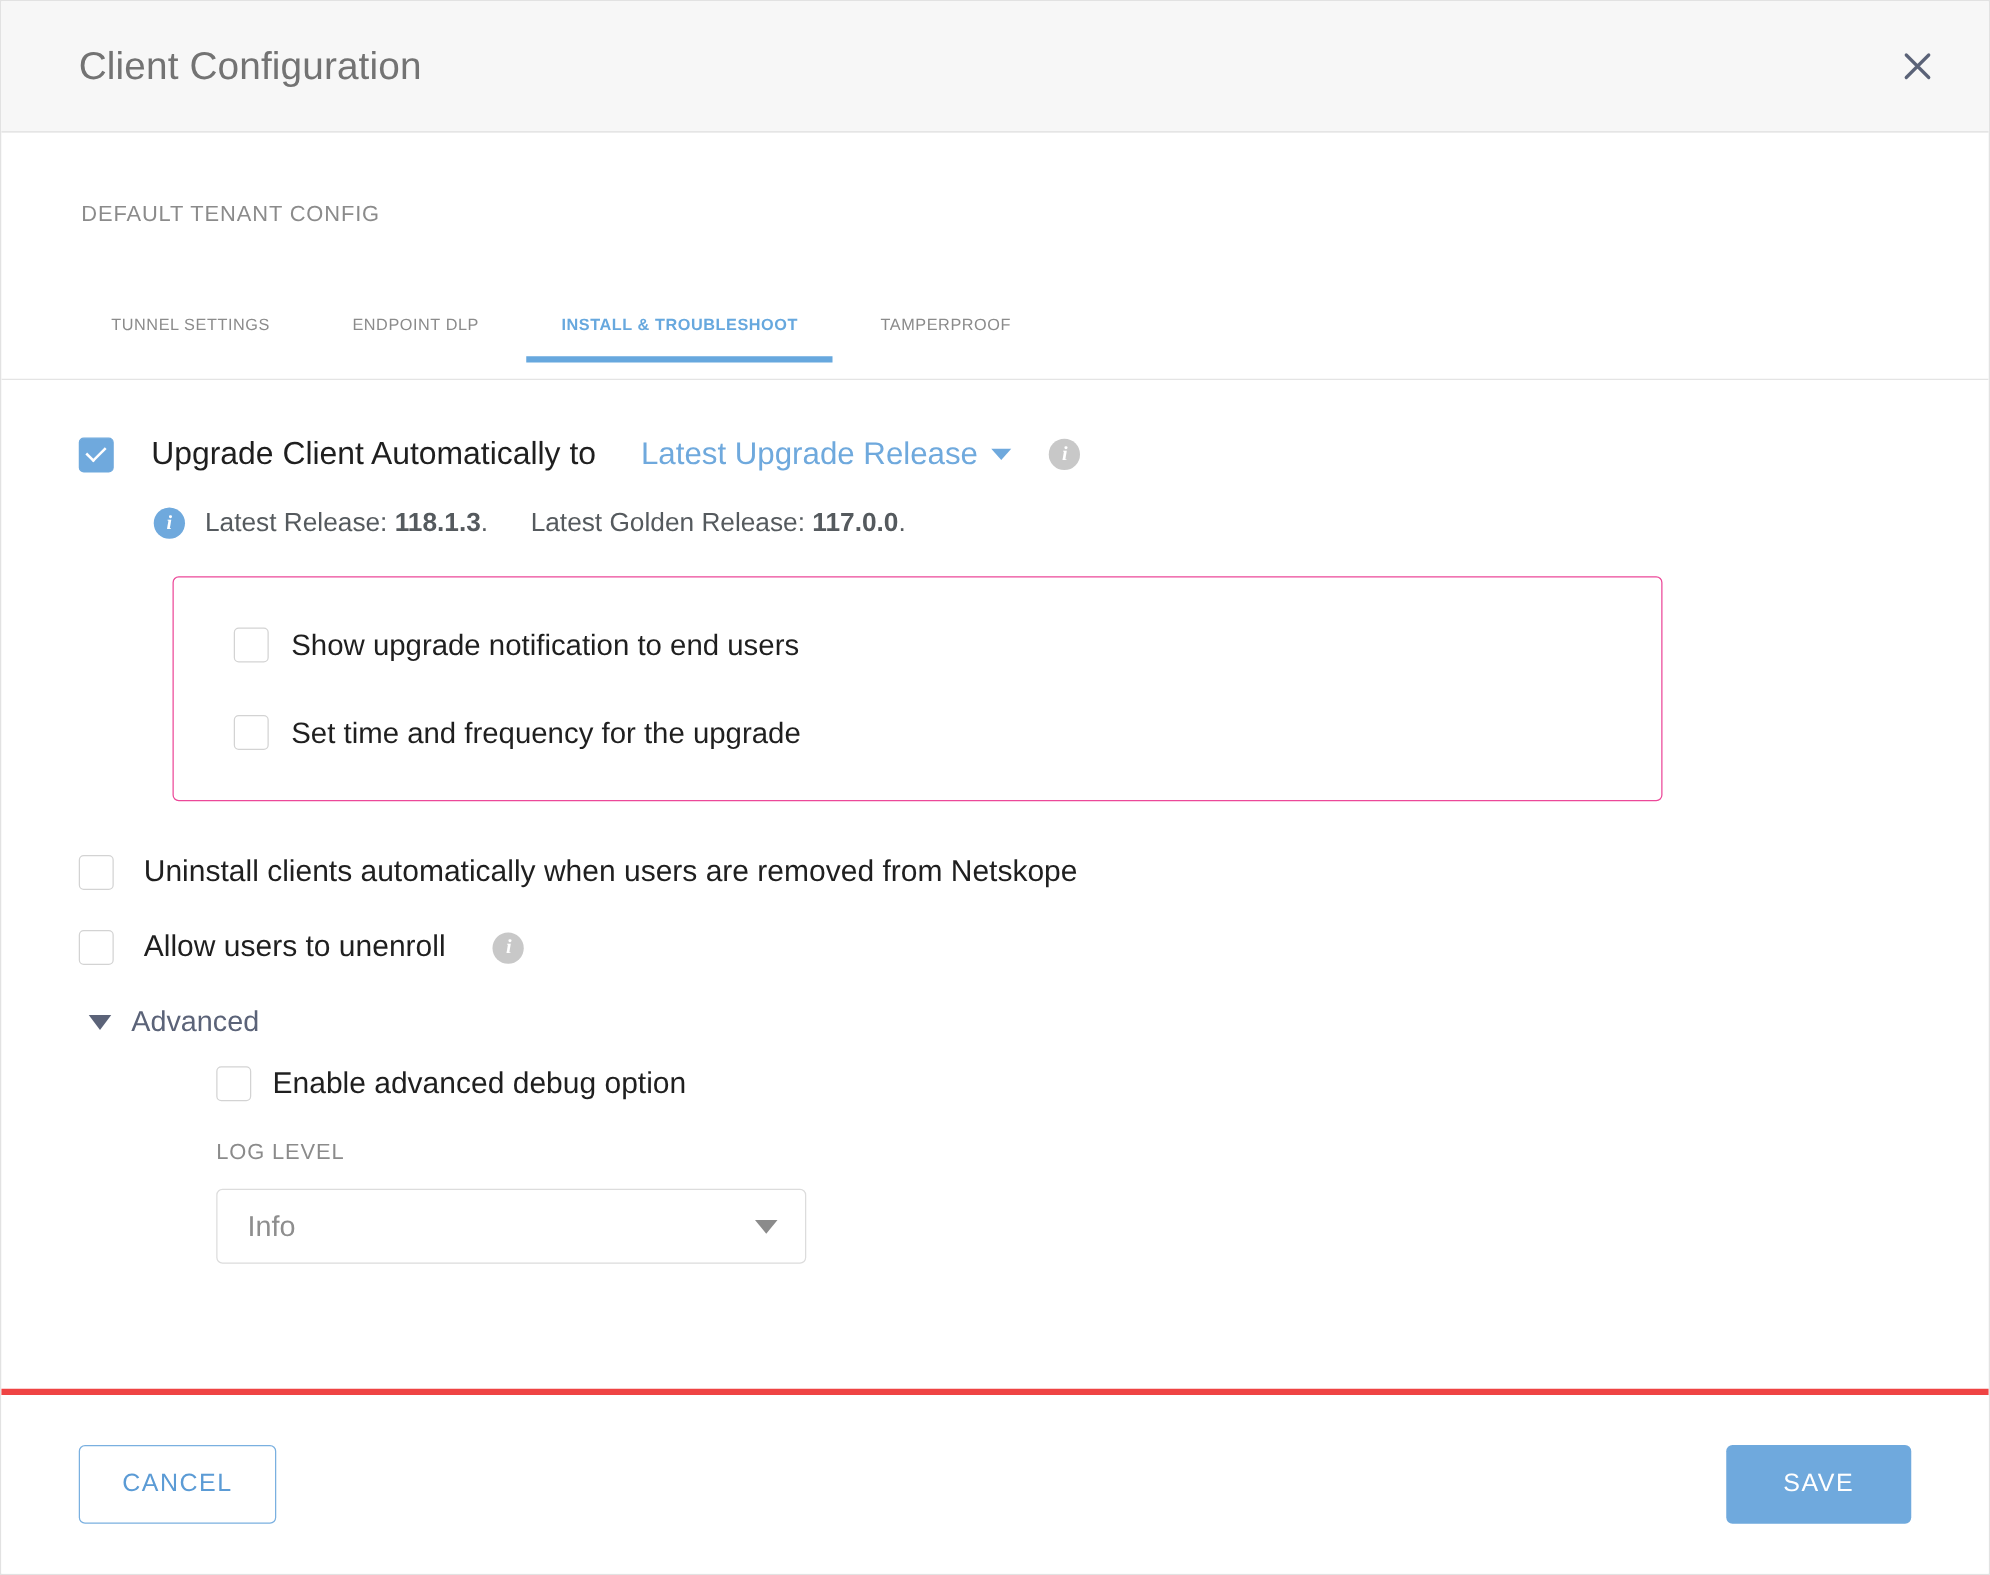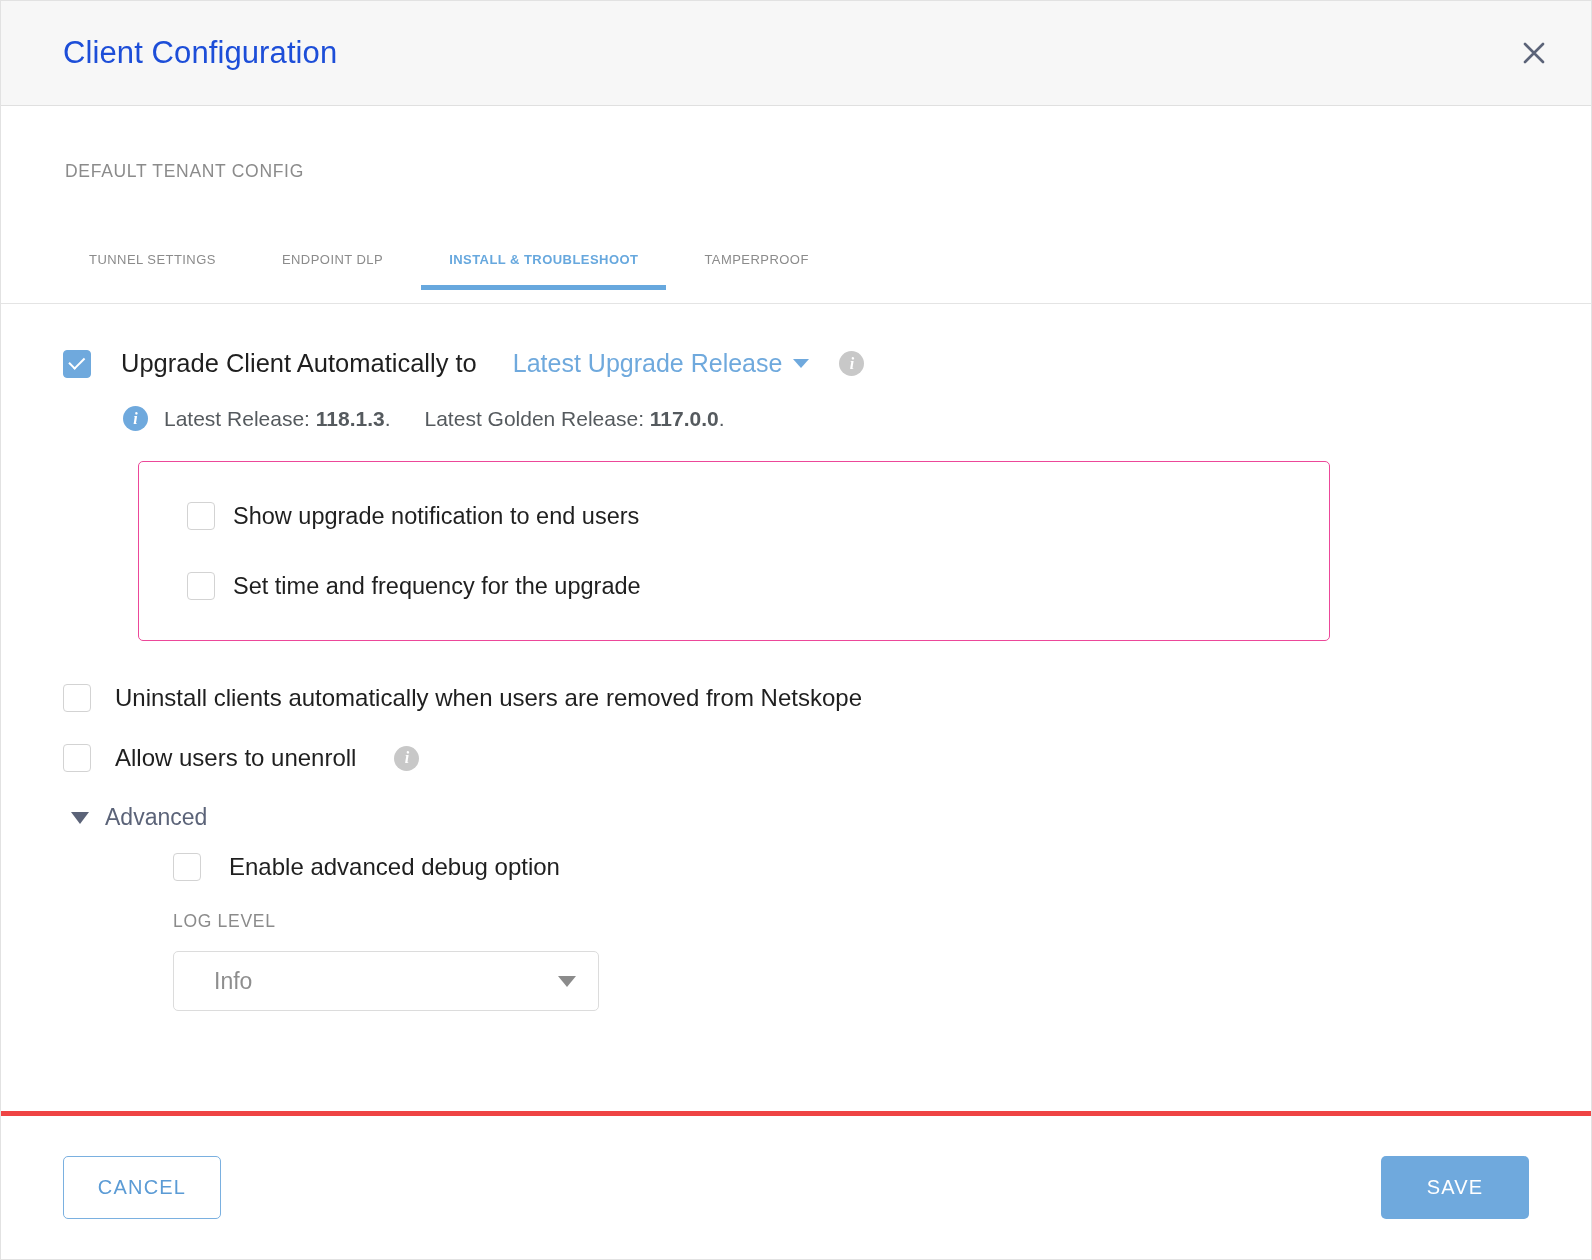--- a/index.html
+++ b/index.html
@@ -26,21 +26,21 @@
     height: 105px;
     min-height: 105px;
     background: #f7f7f7;
     border-bottom: 1px solid #e0e0e0;
     display: flex;
     align-items: center;
     padding: 0 34px 0 62px;
   }
   .dlg-title {
     font-size: 31px;
-    color: #1d4ed8;
+    color: #737373;
     font-weight: 400;
     letter-spacing: 0.1px;
   }
   .header-spacer { flex: 1; }
   .close-btn {
     width: 46px; height: 46px;
     display: flex; align-items: center; justify-content: center;
     cursor: pointer;
     background: transparent; border: none;
   }
@@ -231,42 +231,42 @@
     border-top: 12px solid #5b6378;
   }
   .advanced-label {
     font-size: 23px;
     color: #5b6378;
   }
 
   .adv-cb-row {
     display: flex;
     align-items: center;
-    gap: 28px;
+    gap: 17px;
     margin: 22px 0 0 110px;
   }
   .adv-cb-label { font-size: 24px; color: #1f1f1f; }
 
   .field-label {
     margin: 30px 0 0 110px;
     font-size: 17.5px;
     letter-spacing: 0.7px;
     color: #8b8b8b;
   }
   .select-box {
     margin: 19px 0 0 110px;
-    width: 426px;
+    width: 472px;
     height: 60px;
     border: 1px solid #dcdcdc;
     border-radius: 5px;
     background: #fff;
     display: flex;
     align-items: center;
     justify-content: space-between;
-    padding: 0 22px 0 40px;
+    padding: 0 22px 0 24px;
     cursor: pointer;
   }
   .select-value { font-size: 23px; color: #8e8e8e; }
   .select-caret {
     width: 0; height: 0;
     border-left: 9px solid transparent;
     border-right: 9px solid transparent;
     border-top: 11px solid #8b8b8b;
   }
 

